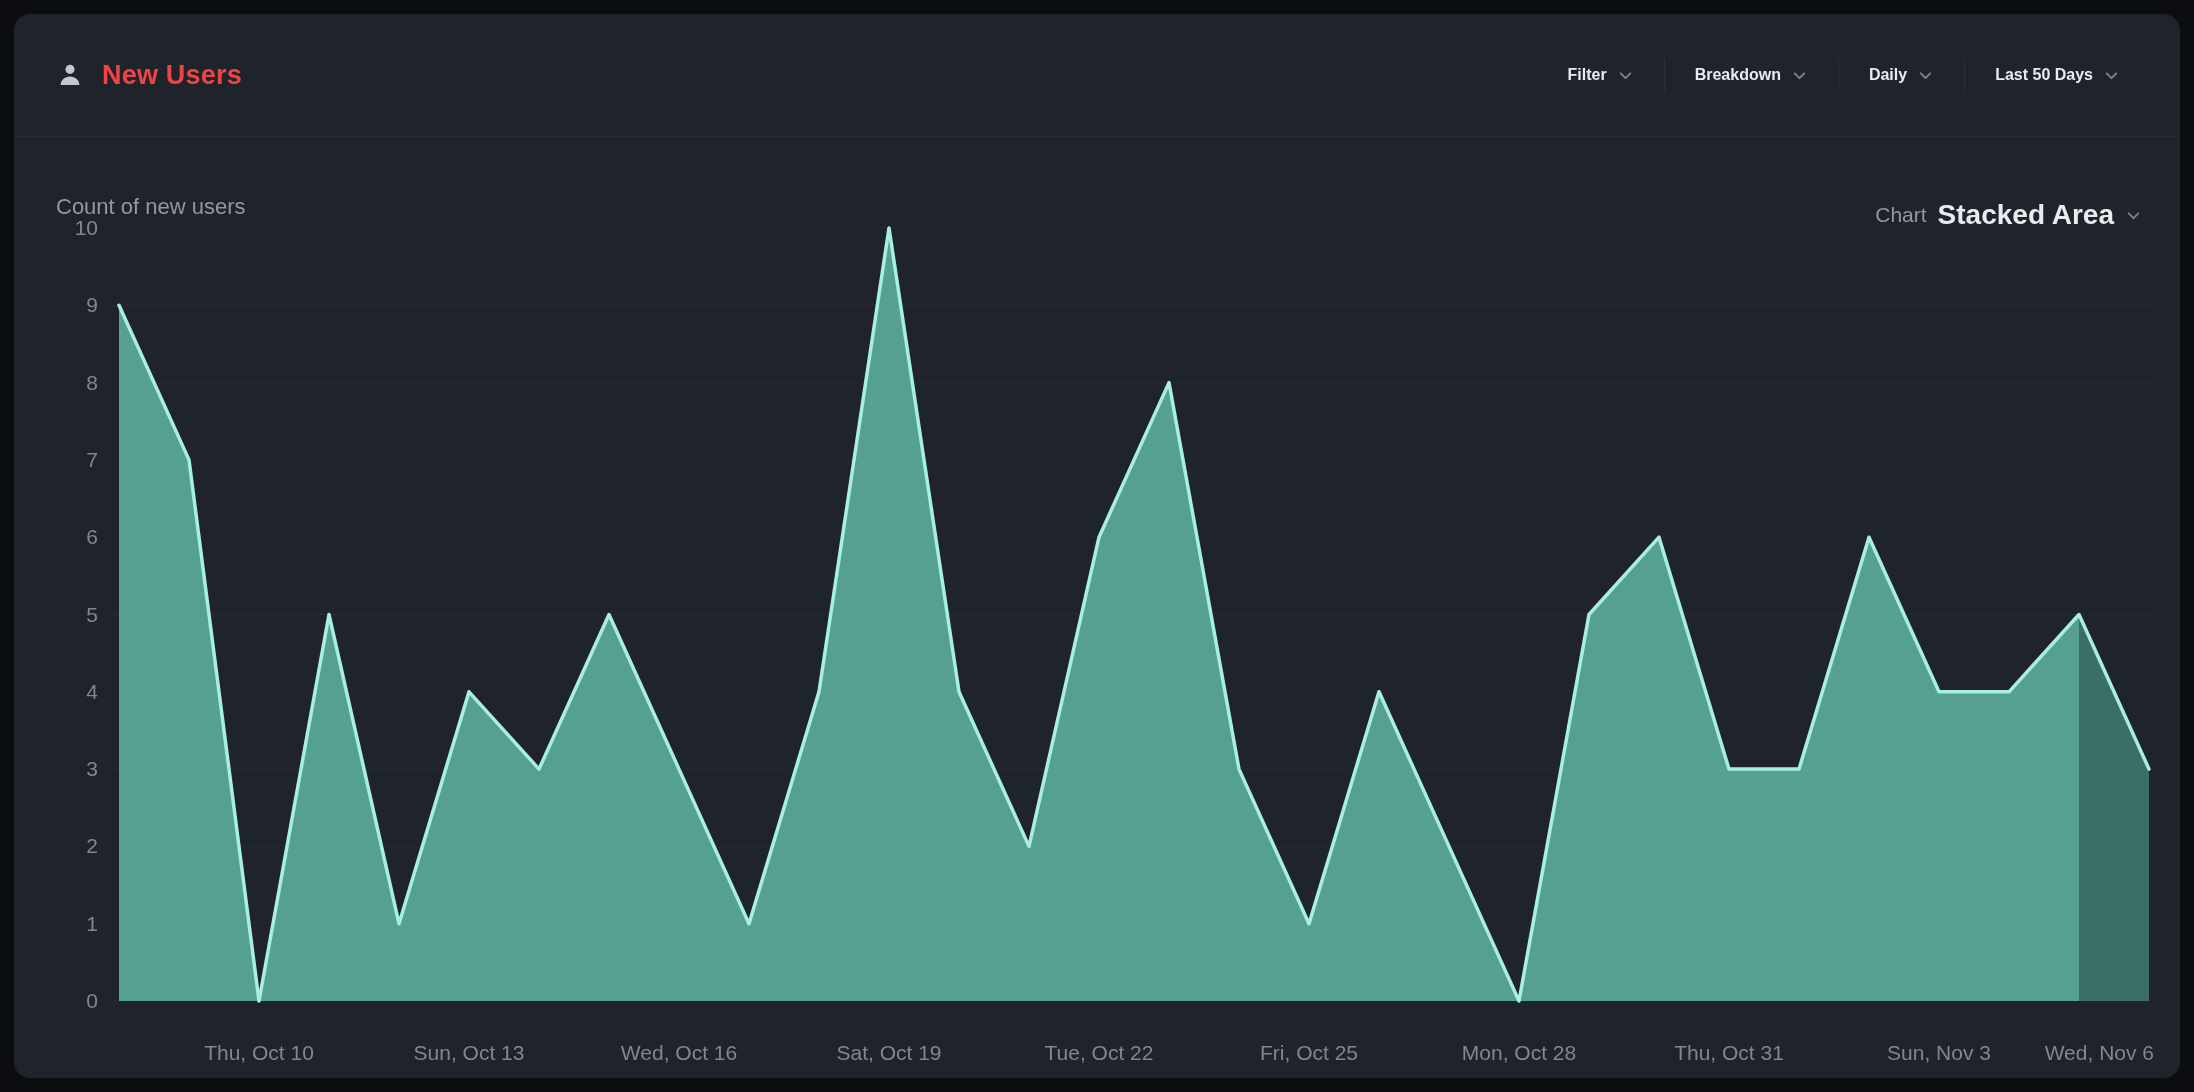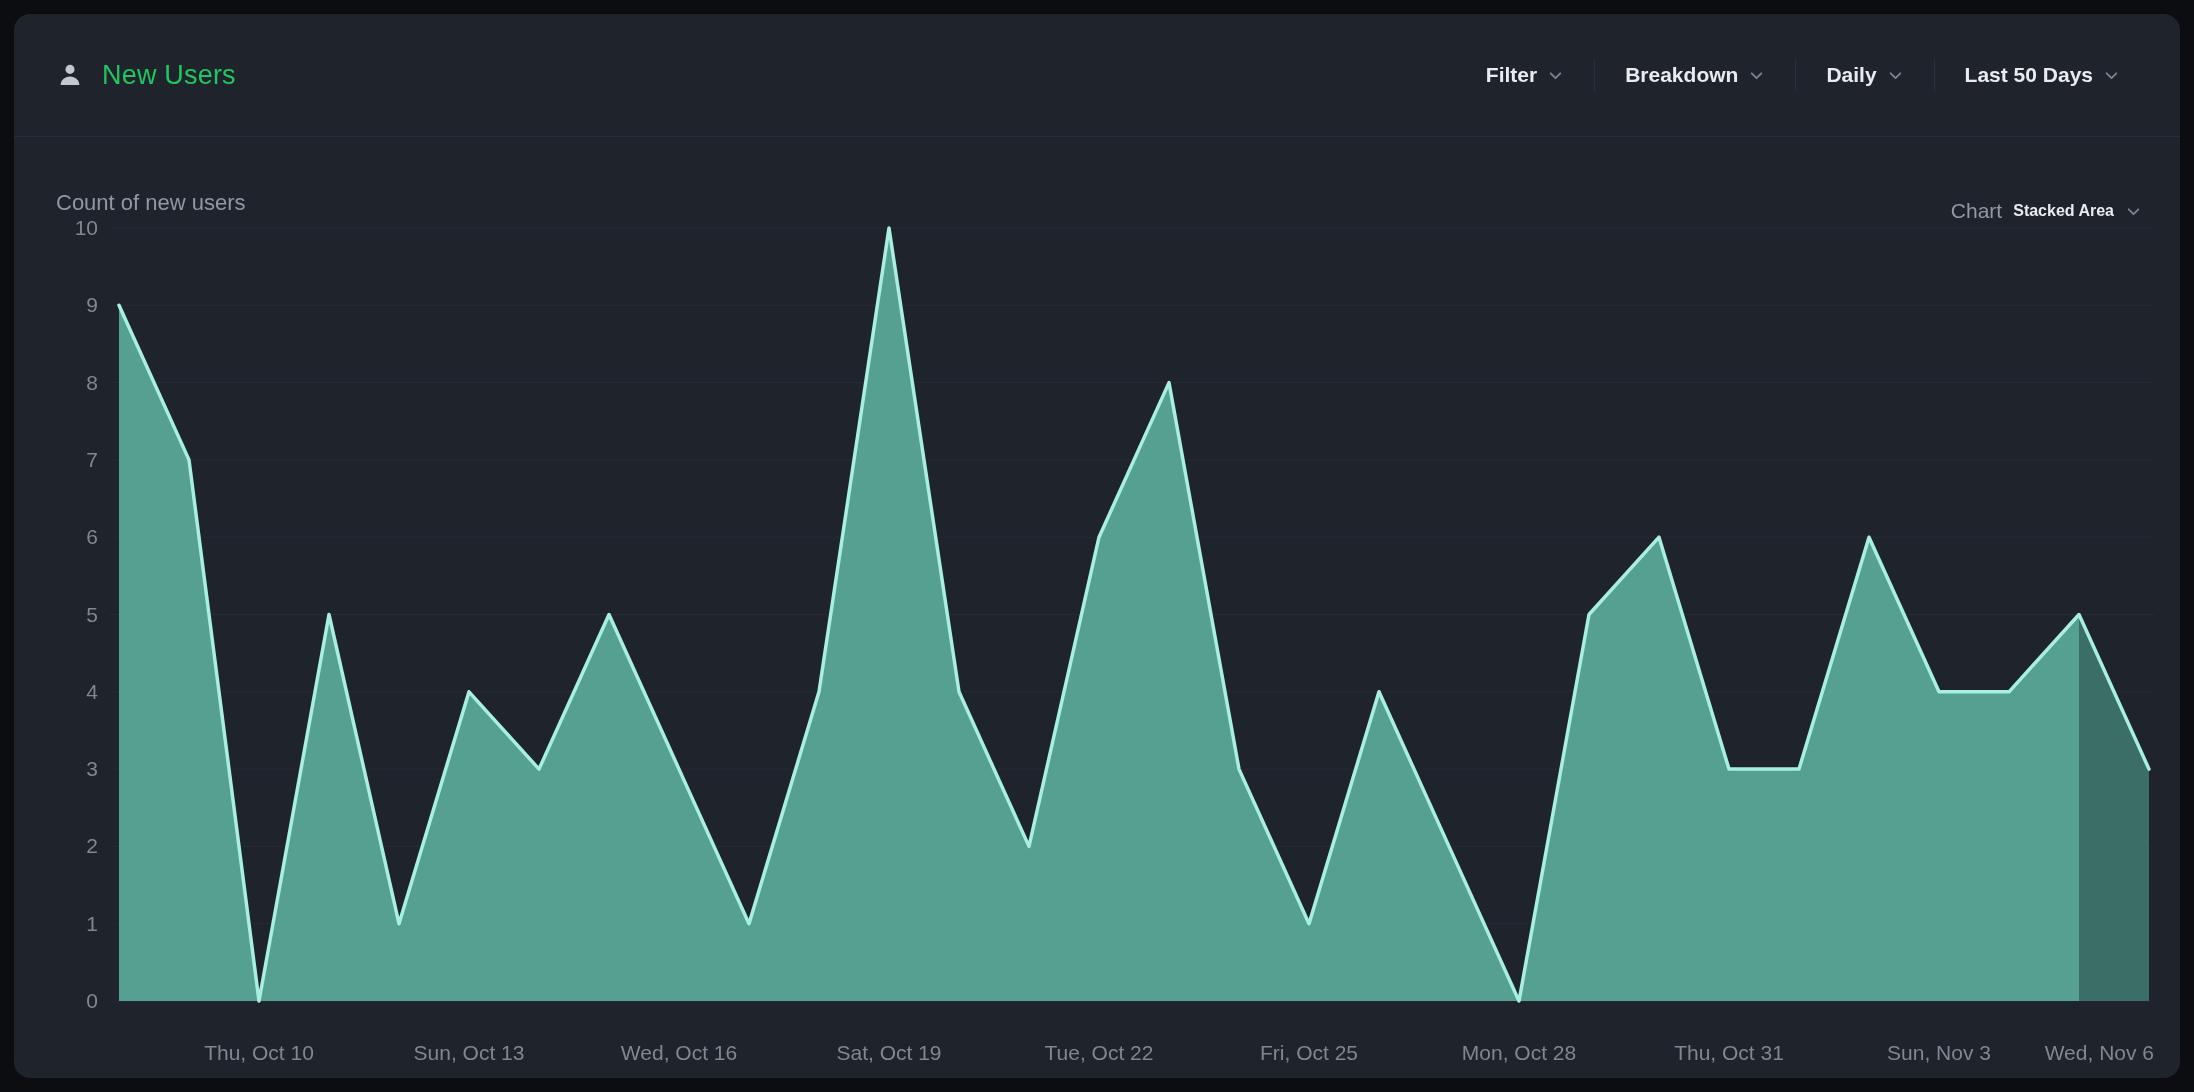--- a/index.html
+++ b/index.html
@@ -1,30 +1,30 @@
 <!DOCTYPE html>
 <html><head>
 <meta charset="utf-8">
 <style>
   html,body{margin:0;padding:0;background:#0b0d11;width:2194px;height:1092px;overflow:hidden;
     font-family:"Liberation Sans","DejaVu Sans",sans-serif;}
   .panel{position:absolute;left:14px;top:14px;right:14px;bottom:14px;background:#1e232c;border-radius:16px;overflow:hidden;}
   .header{height:122px;display:flex;align-items:center;justify-content:space-between;border-bottom:1px solid #272c36;}
   .header-left{display:flex;align-items:center;gap:18px;padding-left:42px;}
-  .title{font-size:27px;font-weight:400;color:#22c55e;letter-spacing:.2px;}
+  .title{font-size:27px;font-weight:700;color:#ef4444;letter-spacing:.2px;}
   .user-icon{width:28px;height:28px;color:#c3c8d0;display:block;}
   .controls{display:flex;align-items:center;padding-right:30px;}
-  .control{display:flex;align-items:center;gap:10px;padding:0 30px;color:#e9ebee;font-weight:600;font-size:21px;cursor:pointer;white-space:nowrap;}
+  .control{display:flex;align-items:center;gap:10px;padding:0 30px;color:#e9ebee;font-weight:600;font-size:16px;cursor:pointer;white-space:nowrap;}
   .sep{width:1px;height:32px;background:#2b303a;}
   .chev{width:17px;height:17px;color:#7d838d;flex:0 0 auto;}
   .subrow{display:flex;align-items:center;justify-content:space-between;padding:0 38px 0 42px;margin-top:22px;}
   .metric-label{font-size:22px;color:#9298a2;margin-top:24px;}
   .chart-select{display:flex;align-items:center;gap:11px;cursor:pointer;margin-top:40px;}
   .chart-select .lbl{font-size:21px;color:#9298a2;}
-  .chart-select .val{font-size:16px;color:#e9ebee;font-weight:600;}
+  .chart-select .val{font-size:28px;color:#e9ebee;font-weight:600;}
   #chart-svg{position:absolute;left:0;top:0;width:2166px;height:1064px;display:block;pointer-events:none;}
 </style>
 </head>
 <body>
 
 <div class="panel">
 
   <div class="header">
     <div class="header-left">
       <svg class="user-icon" viewBox="0 0 24 24">

